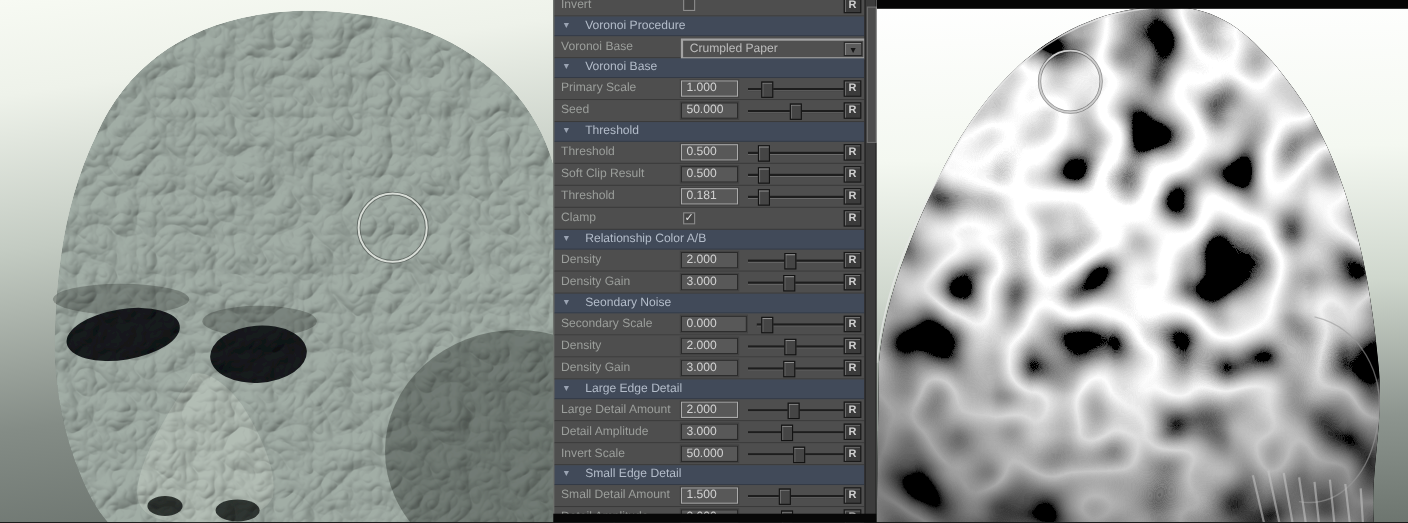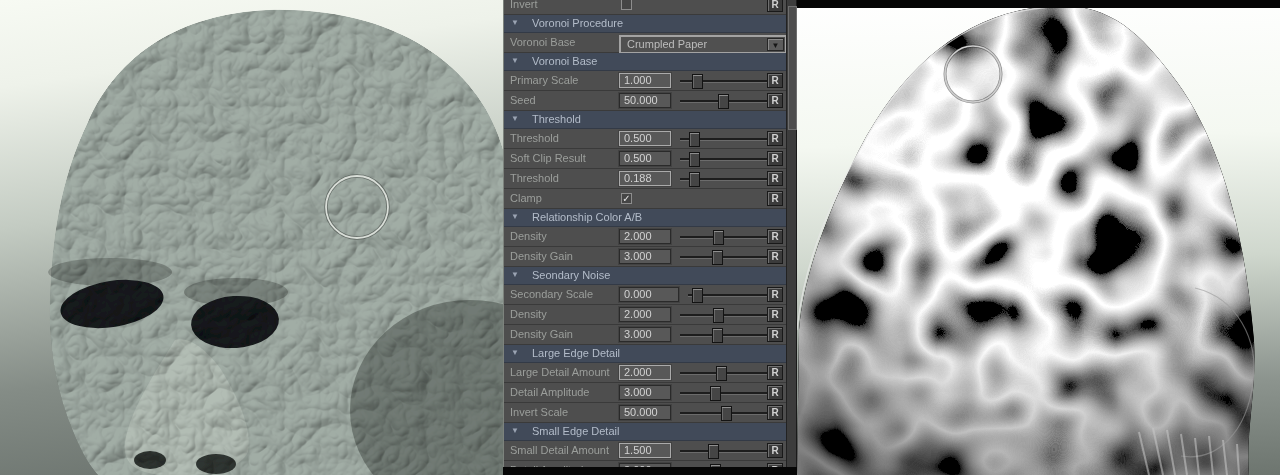--- a/index.html
+++ b/index.html
@@ -163,21 +163,21 @@
         <div class="row">
           <span class="label">Soft Clip Result</span>
           <span class="valuebox">0.500</span>
           <span class="track">
             <span class="handle" style="left:9px"></span>
           </span>
           <button class="rbtn">R</button>
         </div>
         <div class="row">
           <span class="label">Threshold</span>
-          <span class="valuebox hl">0.188</span>
+          <span class="valuebox hl">0.181</span>
           <span class="track">
             <span class="handle" style="left:9px"></span>
           </span>
           <button class="rbtn">R</button>
         </div>
         <div class="row">
           <span class="label">Clamp</span>
           <span class="checkbox">✓</span>
           <button class="rbtn">R</button>
         </div>

